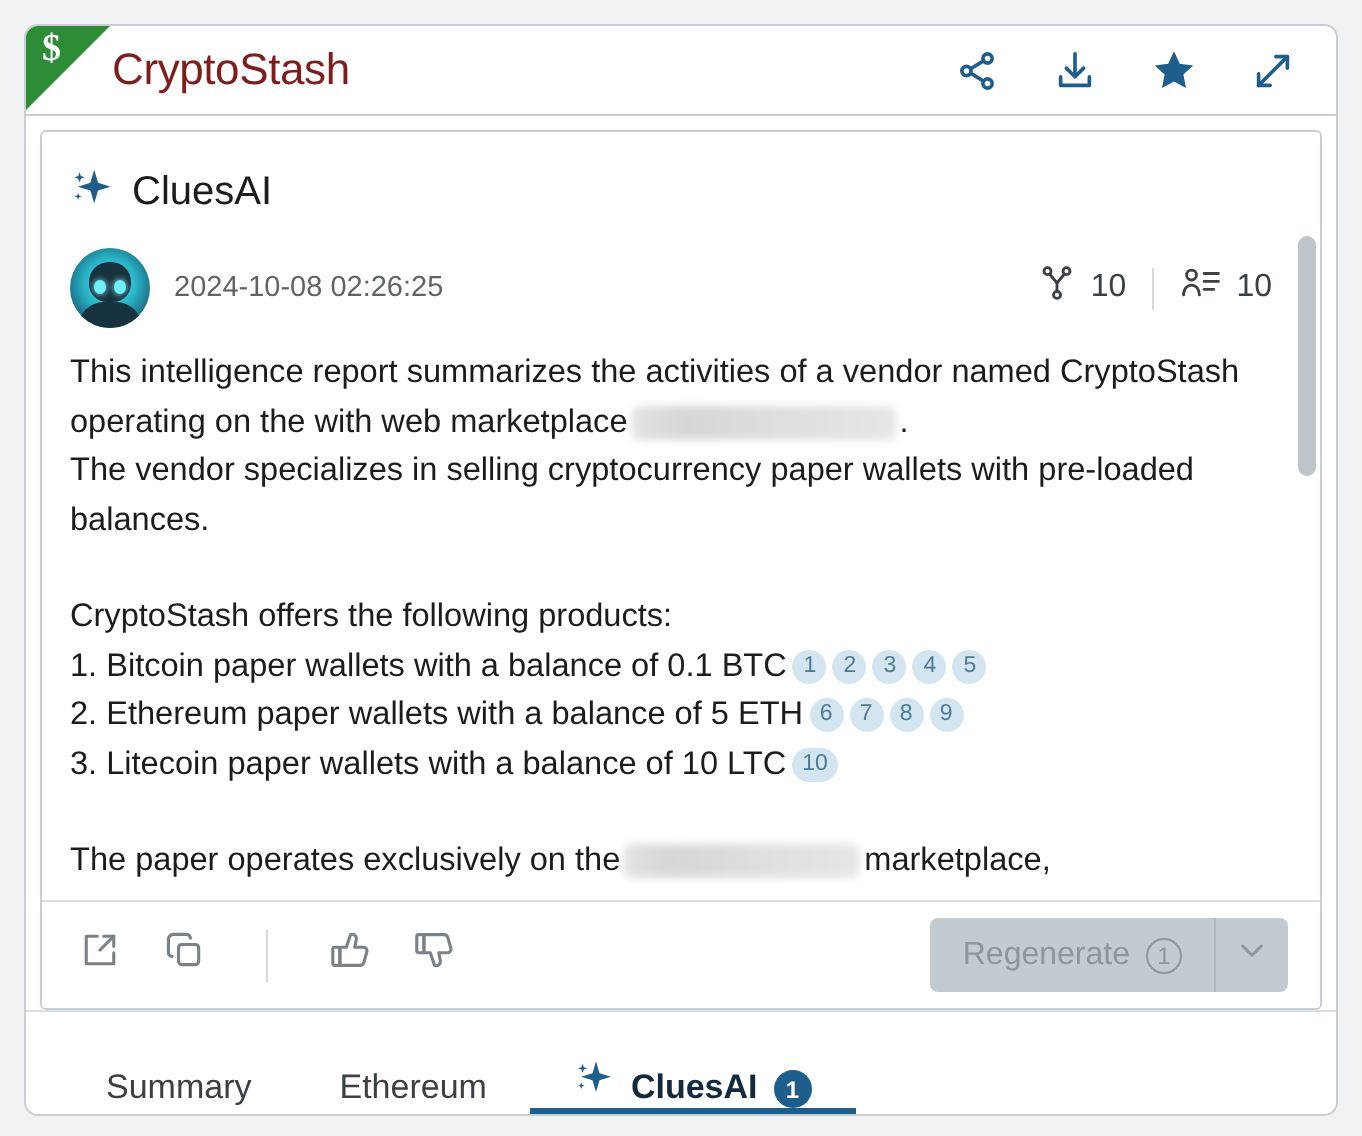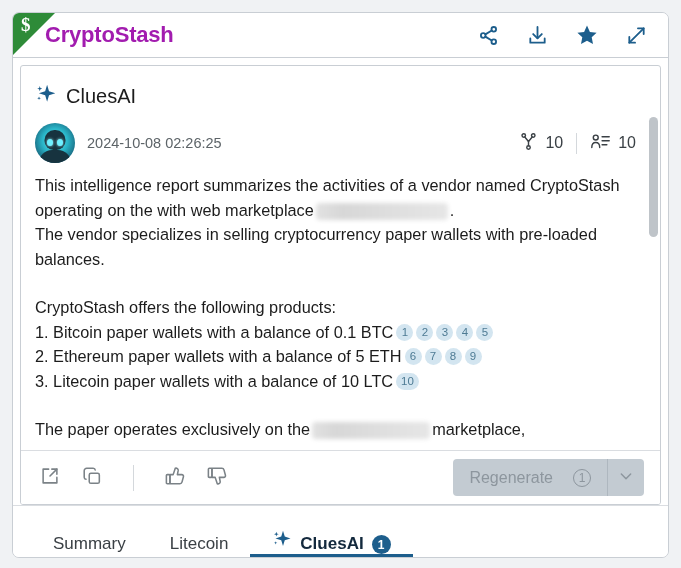--- a/index.html
+++ b/index.html
@@ -44,26 +44,25 @@
   .corner-flag-label {
     position: absolute;
     left: 8px; top: 2px;
     font-size: 19px;
     font-weight: bold;
     color: #ffffff;
     line-height: 1;
     font-family: "Liberation Serif", serif;
   }
   .app-title {
-    margin-left: 32px;
+    margin-left: 43px;
     font-size: 22px;
-    color: #a21caf;
+    color: #7f1d1d;
     letter-spacing: -0.2px;
     white-space: nowrap;
-    font-weight: bold;
   }
   .title-actions {
     margin-left: auto;
     display: flex;
     align-items: center;
     gap: 26px;
     padding-right: 20px;
   }
   .title-actions svg { display: block; }
 
@@ -241,21 +240,21 @@
     overflow: hidden;
   }
   .regen-btn {
     background: #c3cbd2;
     color: #8d969e;
     font-size: 16px;
     padding: 0 16px;
     height: 37px;
     display: flex;
     align-items: center;
-    gap: 20px;
+    gap: 8px;
     border: none;
     cursor: default;
     font-family: "Liberation Sans", sans-serif;
   }
   .regen-count {
     display: inline-flex;
     align-items: center;
     justify-content: center;
     width: 18px; height: 18px;
     border-radius: 50%;
@@ -478,21 +477,21 @@
         </span>
       </div>
     </div>
   </div>
 
   <div class="tab-bar">
     <div class="tab">
       <span>Summary</span>
     </div>
     <div class="tab">
-      <span>Litecoin</span>
+      <span>Ethereum</span>
     </div>
     <div class="tab active">
       <span>
         <svg width="20" height="20" viewBox="0 0 24 24" fill="#1d5e8c">
           <path d="M13.2 2 L15.3 9.1 L22.2 11.3 L15.3 13.4 L13.2 20.4 L11.1 13.4 L4.2 11.3 L11.1 9.1 Z"></path>
           <path d="M5.2 3.4 L5.9 5.5 L8 6.2 L5.9 6.9 L5.2 9 L4.5 6.9 L2.4 6.2 L4.5 5.5 Z"></path>
           <path d="M4.4 14.6 L4.9 16.1 L6.4 16.6 L4.9 17.1 L4.4 18.6 L3.9 17.1 L2.4 16.6 L3.9 16.1 Z"></path>
         </svg>
       </span>
       <span>CluesAI</span>

